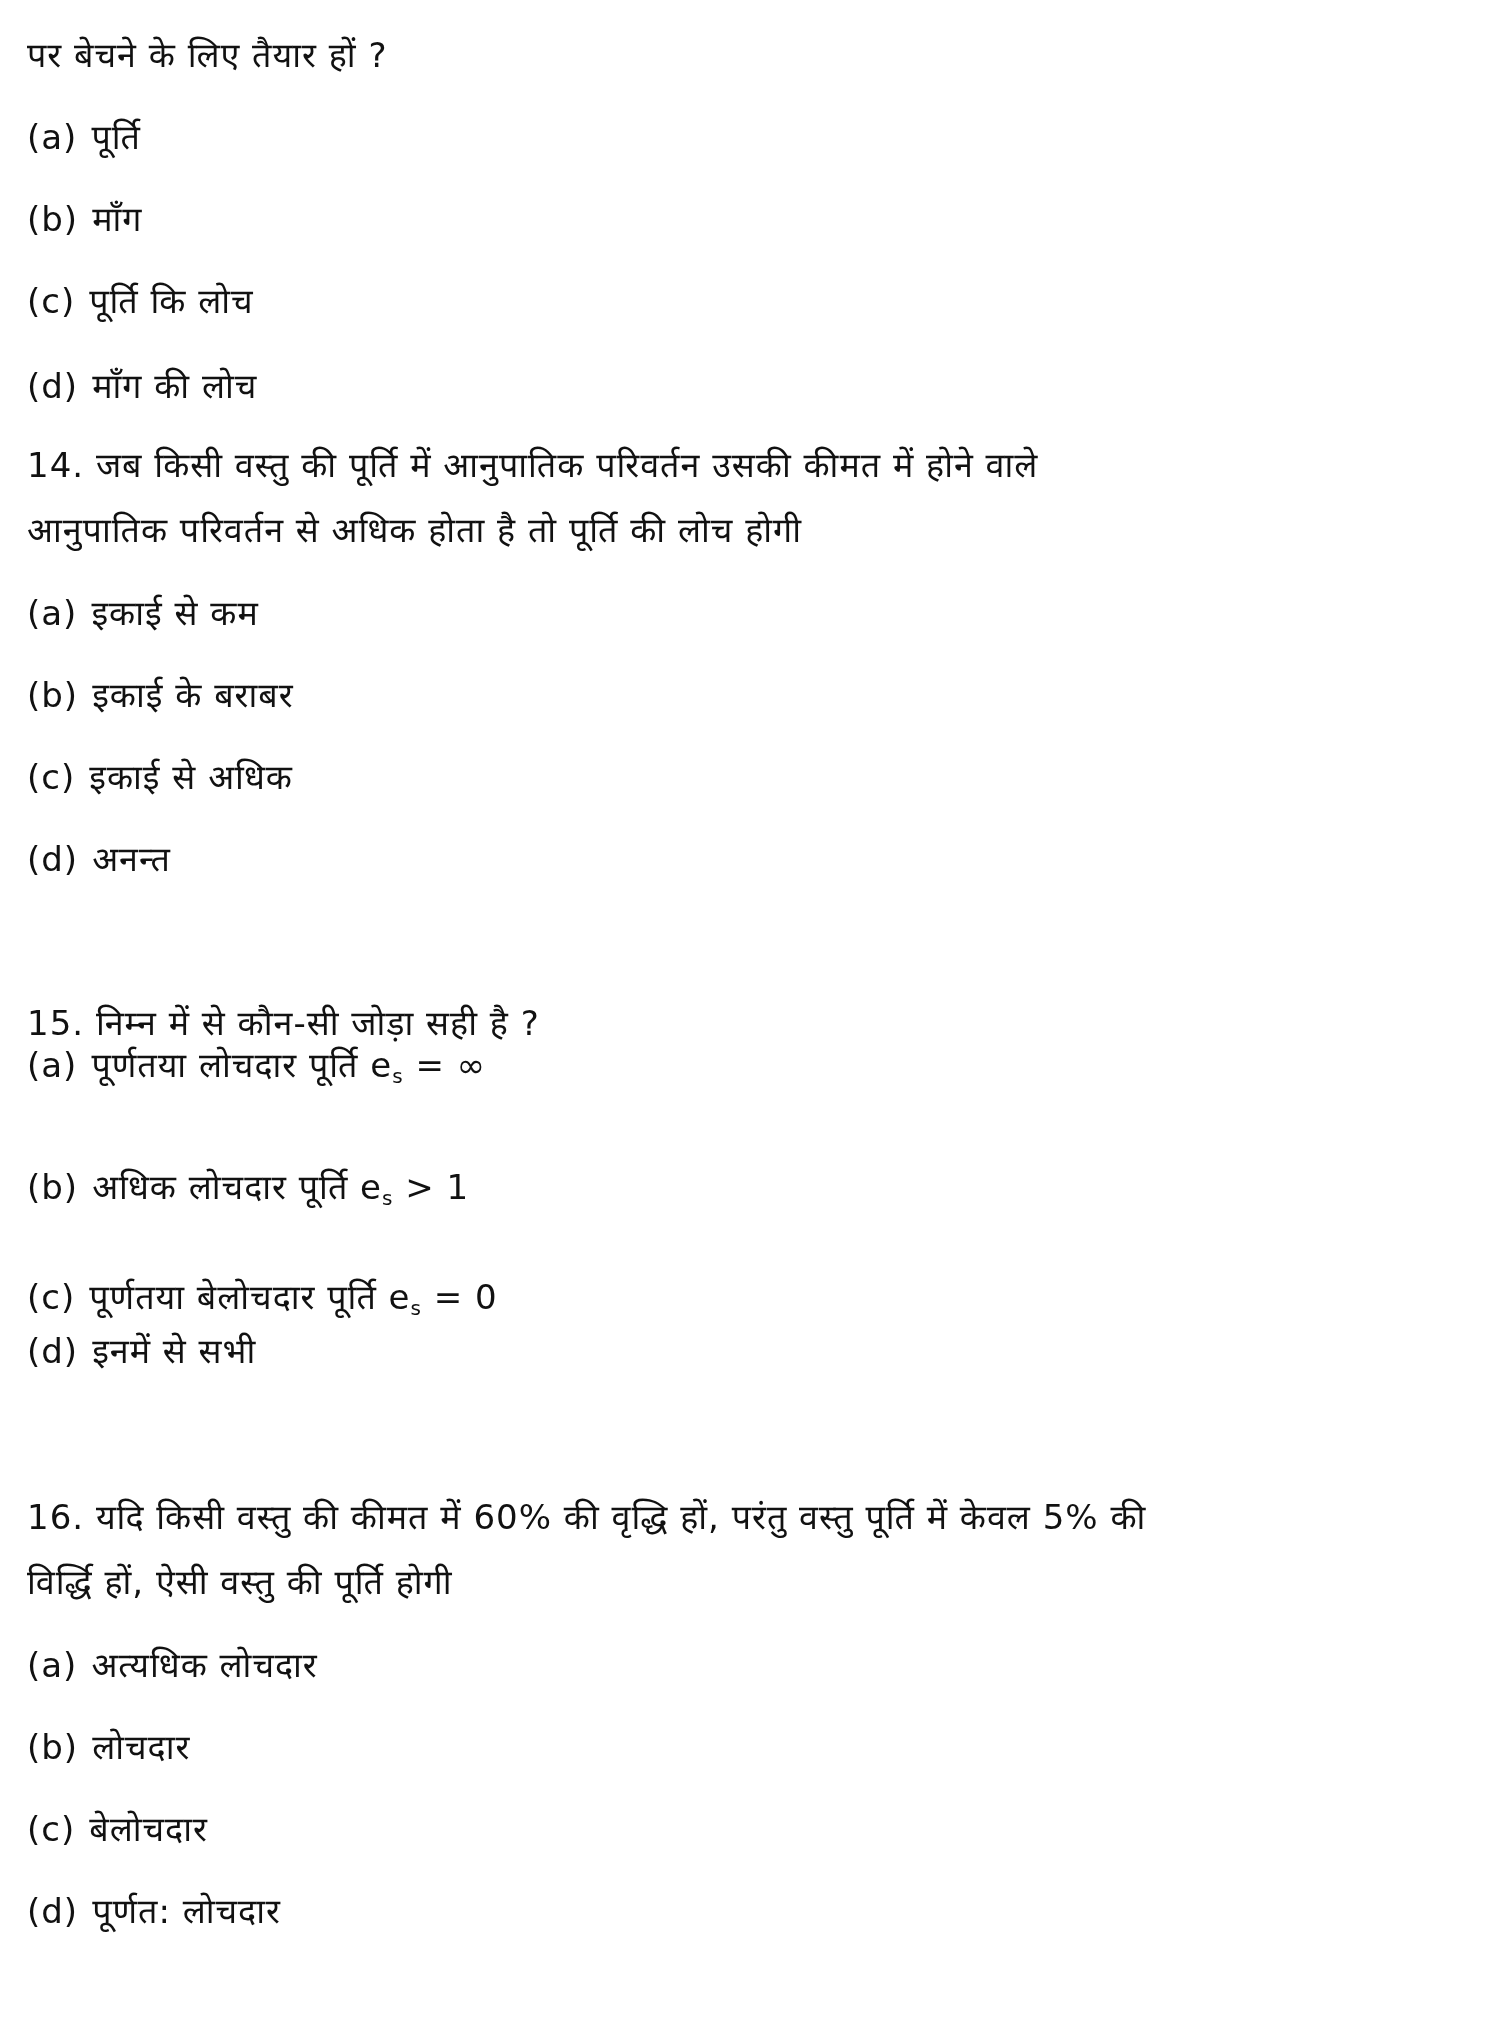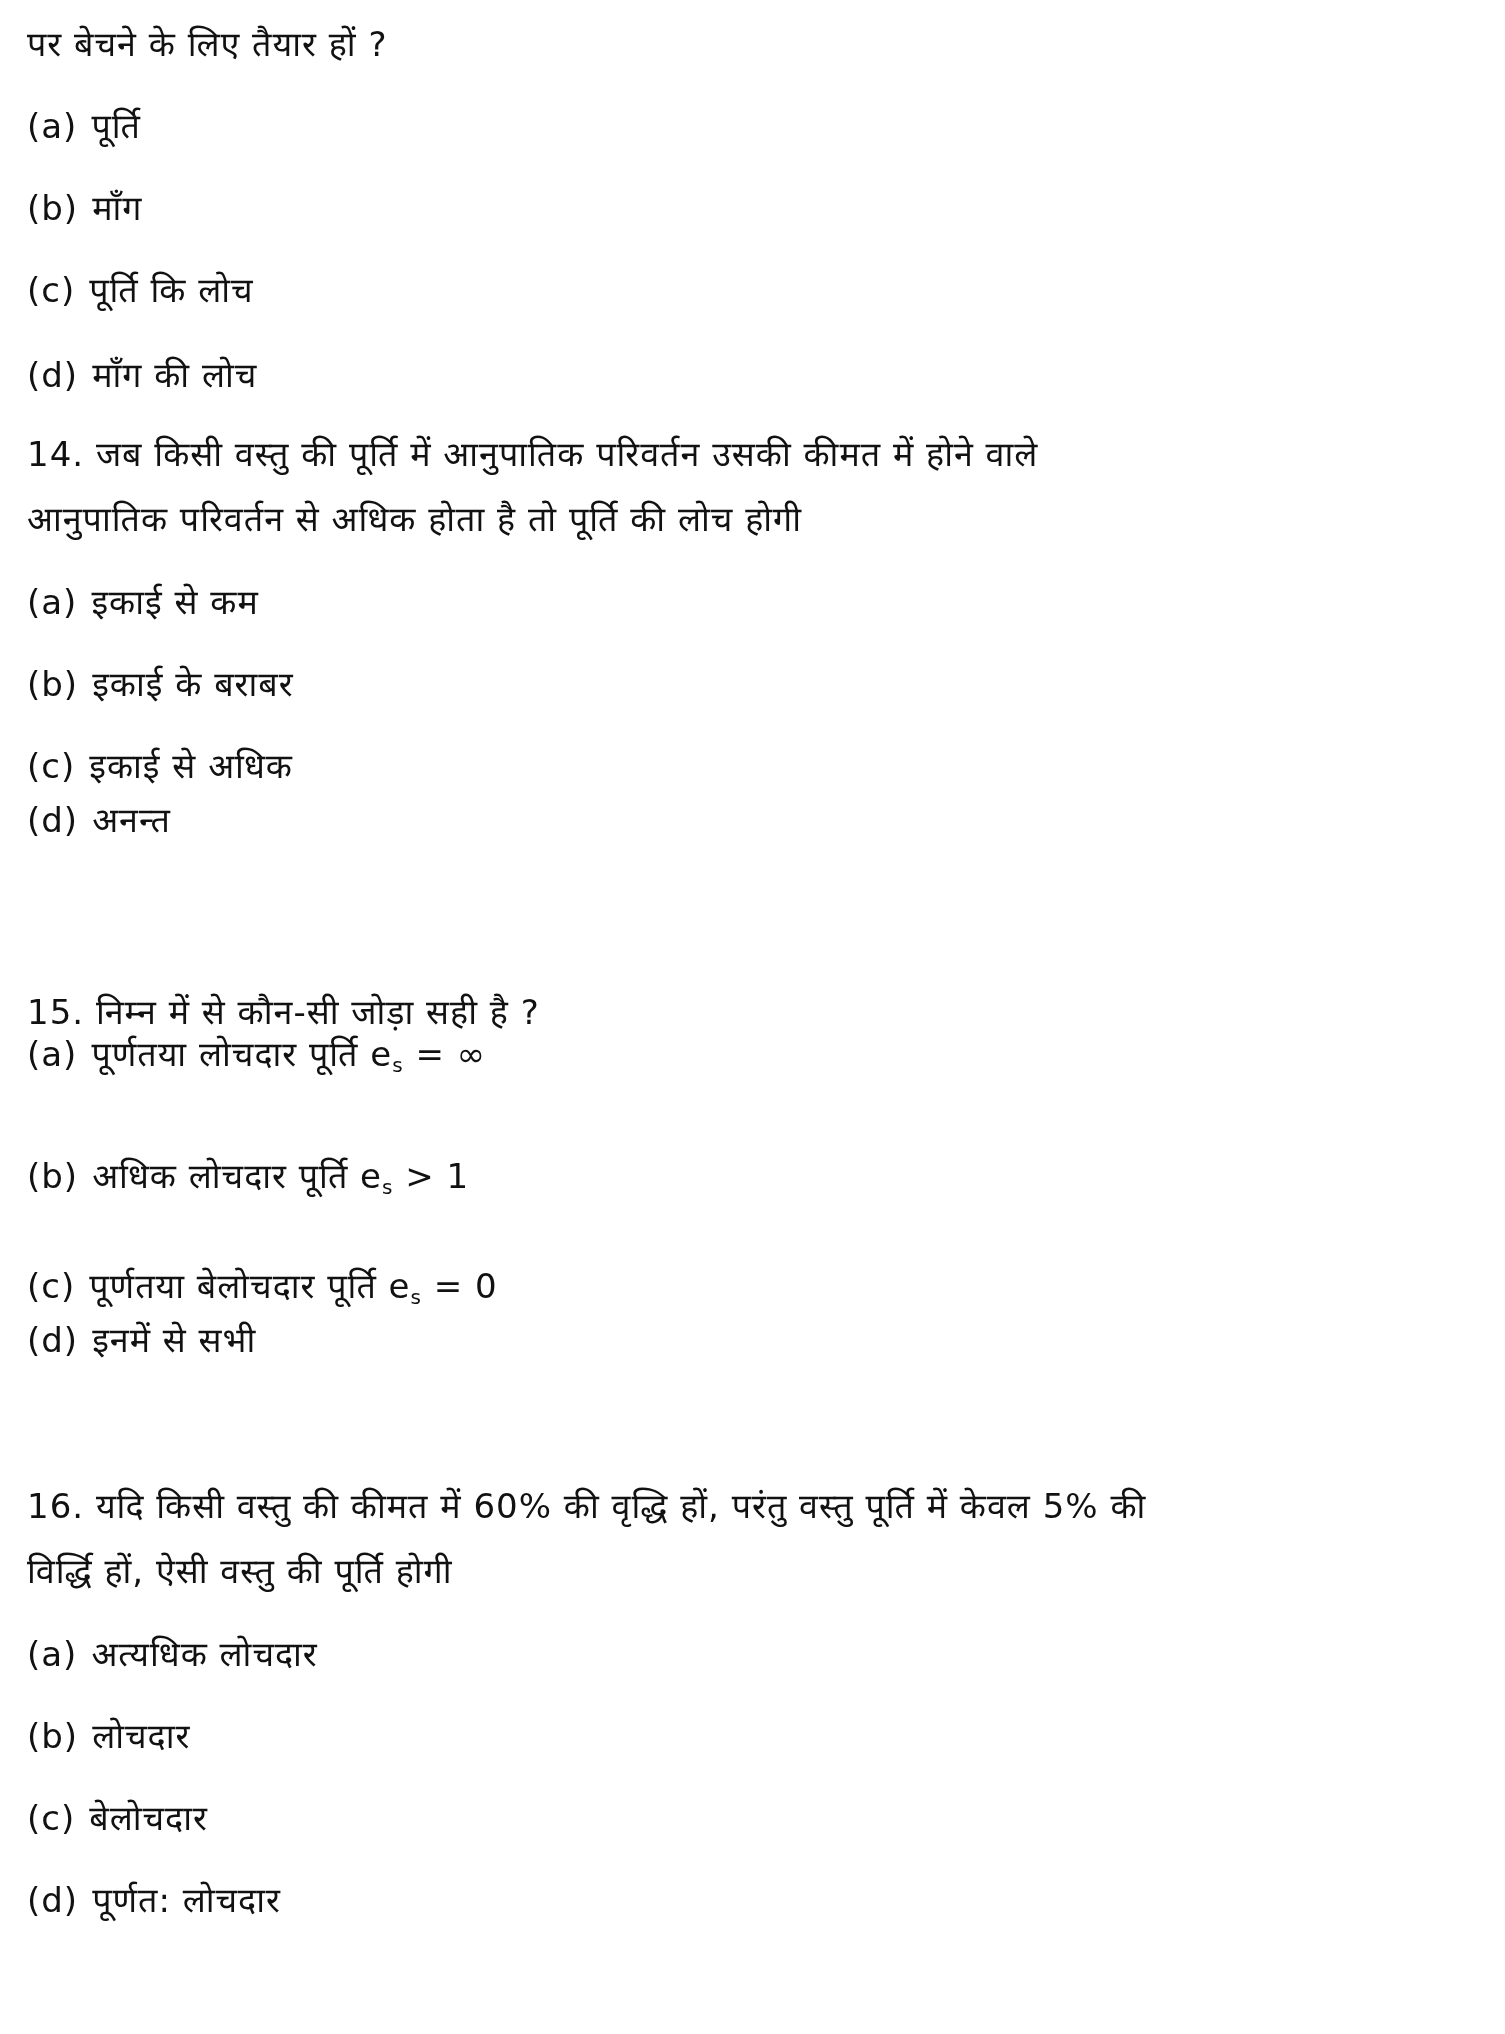--- a/index.html
+++ b/index.html
@@ -4,42 +4,42 @@
 <style>
   html, body { margin: 0; padding: 0; background: #ffffff; }
   body {
     width: 1505px; height: 2034px; position: relative; overflow: hidden;
     font-family: "DejaVu Sans", "Liberation Sans", sans-serif;
     color: #111111;
   }
   .page { position: absolute; left: 27px; top: 0; width: 1460px; }
   .line {
     position: absolute; left: 0; white-space: nowrap;
-    font-size: 34px; line-height: 44px; letter-spacing: 1px;
+    font-size: 34px; line-height: 44px; letter-spacing: 1px; margin-top: 11px;
   }
   .opt-label { display: inline-block; margin-right: 14px; }
   sub { font-size: 20px; vertical-align: -6px; }
 </style>
 </head>
 <body>
 
 <div class="page">
 
   <div class="line" style="top:22px">पर बेचने के लिए तैयार हों ?</div>
   <div class="line" style="top:104px"><span class="opt-label">(a)</span><span>पूर्ति</span></div>
   <div class="line" style="top:186px"><span class="opt-label">(b)</span><span>माँग</span></div>
   <div class="line" style="top:268px"><span class="opt-label">(c)</span><span>पूर्ति कि लोच</span></div>
   <div class="line" style="top:353px"><span class="opt-label">(d)</span><span>माँग की लोच</span></div>
 
   <div class="line" style="top:432px">14. जब किसी वस्तु की पूर्ति में आनुपातिक परिवर्तन उसकी कीमत में होने वाले</div>
   <div class="line" style="top:497px">आनुपातिक परिवर्तन से अधिक होता है तो पूर्ति की लोच होगी</div>
   <div class="line" style="top:580px"><span class="opt-label">(a)</span><span>इकाई से कम</span></div>
   <div class="line" style="top:662px"><span class="opt-label">(b)</span><span>इकाई के बराबर</span></div>
   <div class="line" style="top:744px"><span class="opt-label">(c)</span><span>इकाई से अधिक</span></div>
-  <div class="line" style="top:798px"><span class="opt-label">(d)</span><span>अनन्त</span></div>
+  <div class="line" style="top:826px"><span class="opt-label">(d)</span><span>अनन्त</span></div>
 
   <div class="line" style="top:990px">15. निम्न में से कौन-सी जोड़ा सही है ?</div>
   <div class="line" style="top:1032px"><span class="opt-label">(a)</span><span>पूर्णतया लोचदार पूर्ति e</span><sub>s</sub><span> = ∞</span></div>
   <div class="line" style="top:1154px"><span class="opt-label">(b)</span><span>अधिक लोचदार पूर्ति e</span><sub>s</sub><span> &gt; 1</span></div>
   <div class="line" style="top:1264px"><span class="opt-label">(c)</span><span>पूर्णतया बेलोचदार पूर्ति e</span><sub>s</sub><span> = 0</span></div>
   <div class="line" style="top:1318px"><span class="opt-label">(d)</span><span>इनमें से सभी</span></div>
 
   <div class="line" style="top:1484px">16. यदि किसी वस्तु की कीमत में 60% की वृद्धि हों, परंतु वस्तु पूर्ति में केवल 5% की</div>
   <div class="line" style="top:1549px">विर्द्धि हों, ऐसी वस्तु की पूर्ति होगी</div>
   <div class="line" style="top:1632px"><span class="opt-label">(a)</span><span>अत्यधिक लोचदार</span></div>

